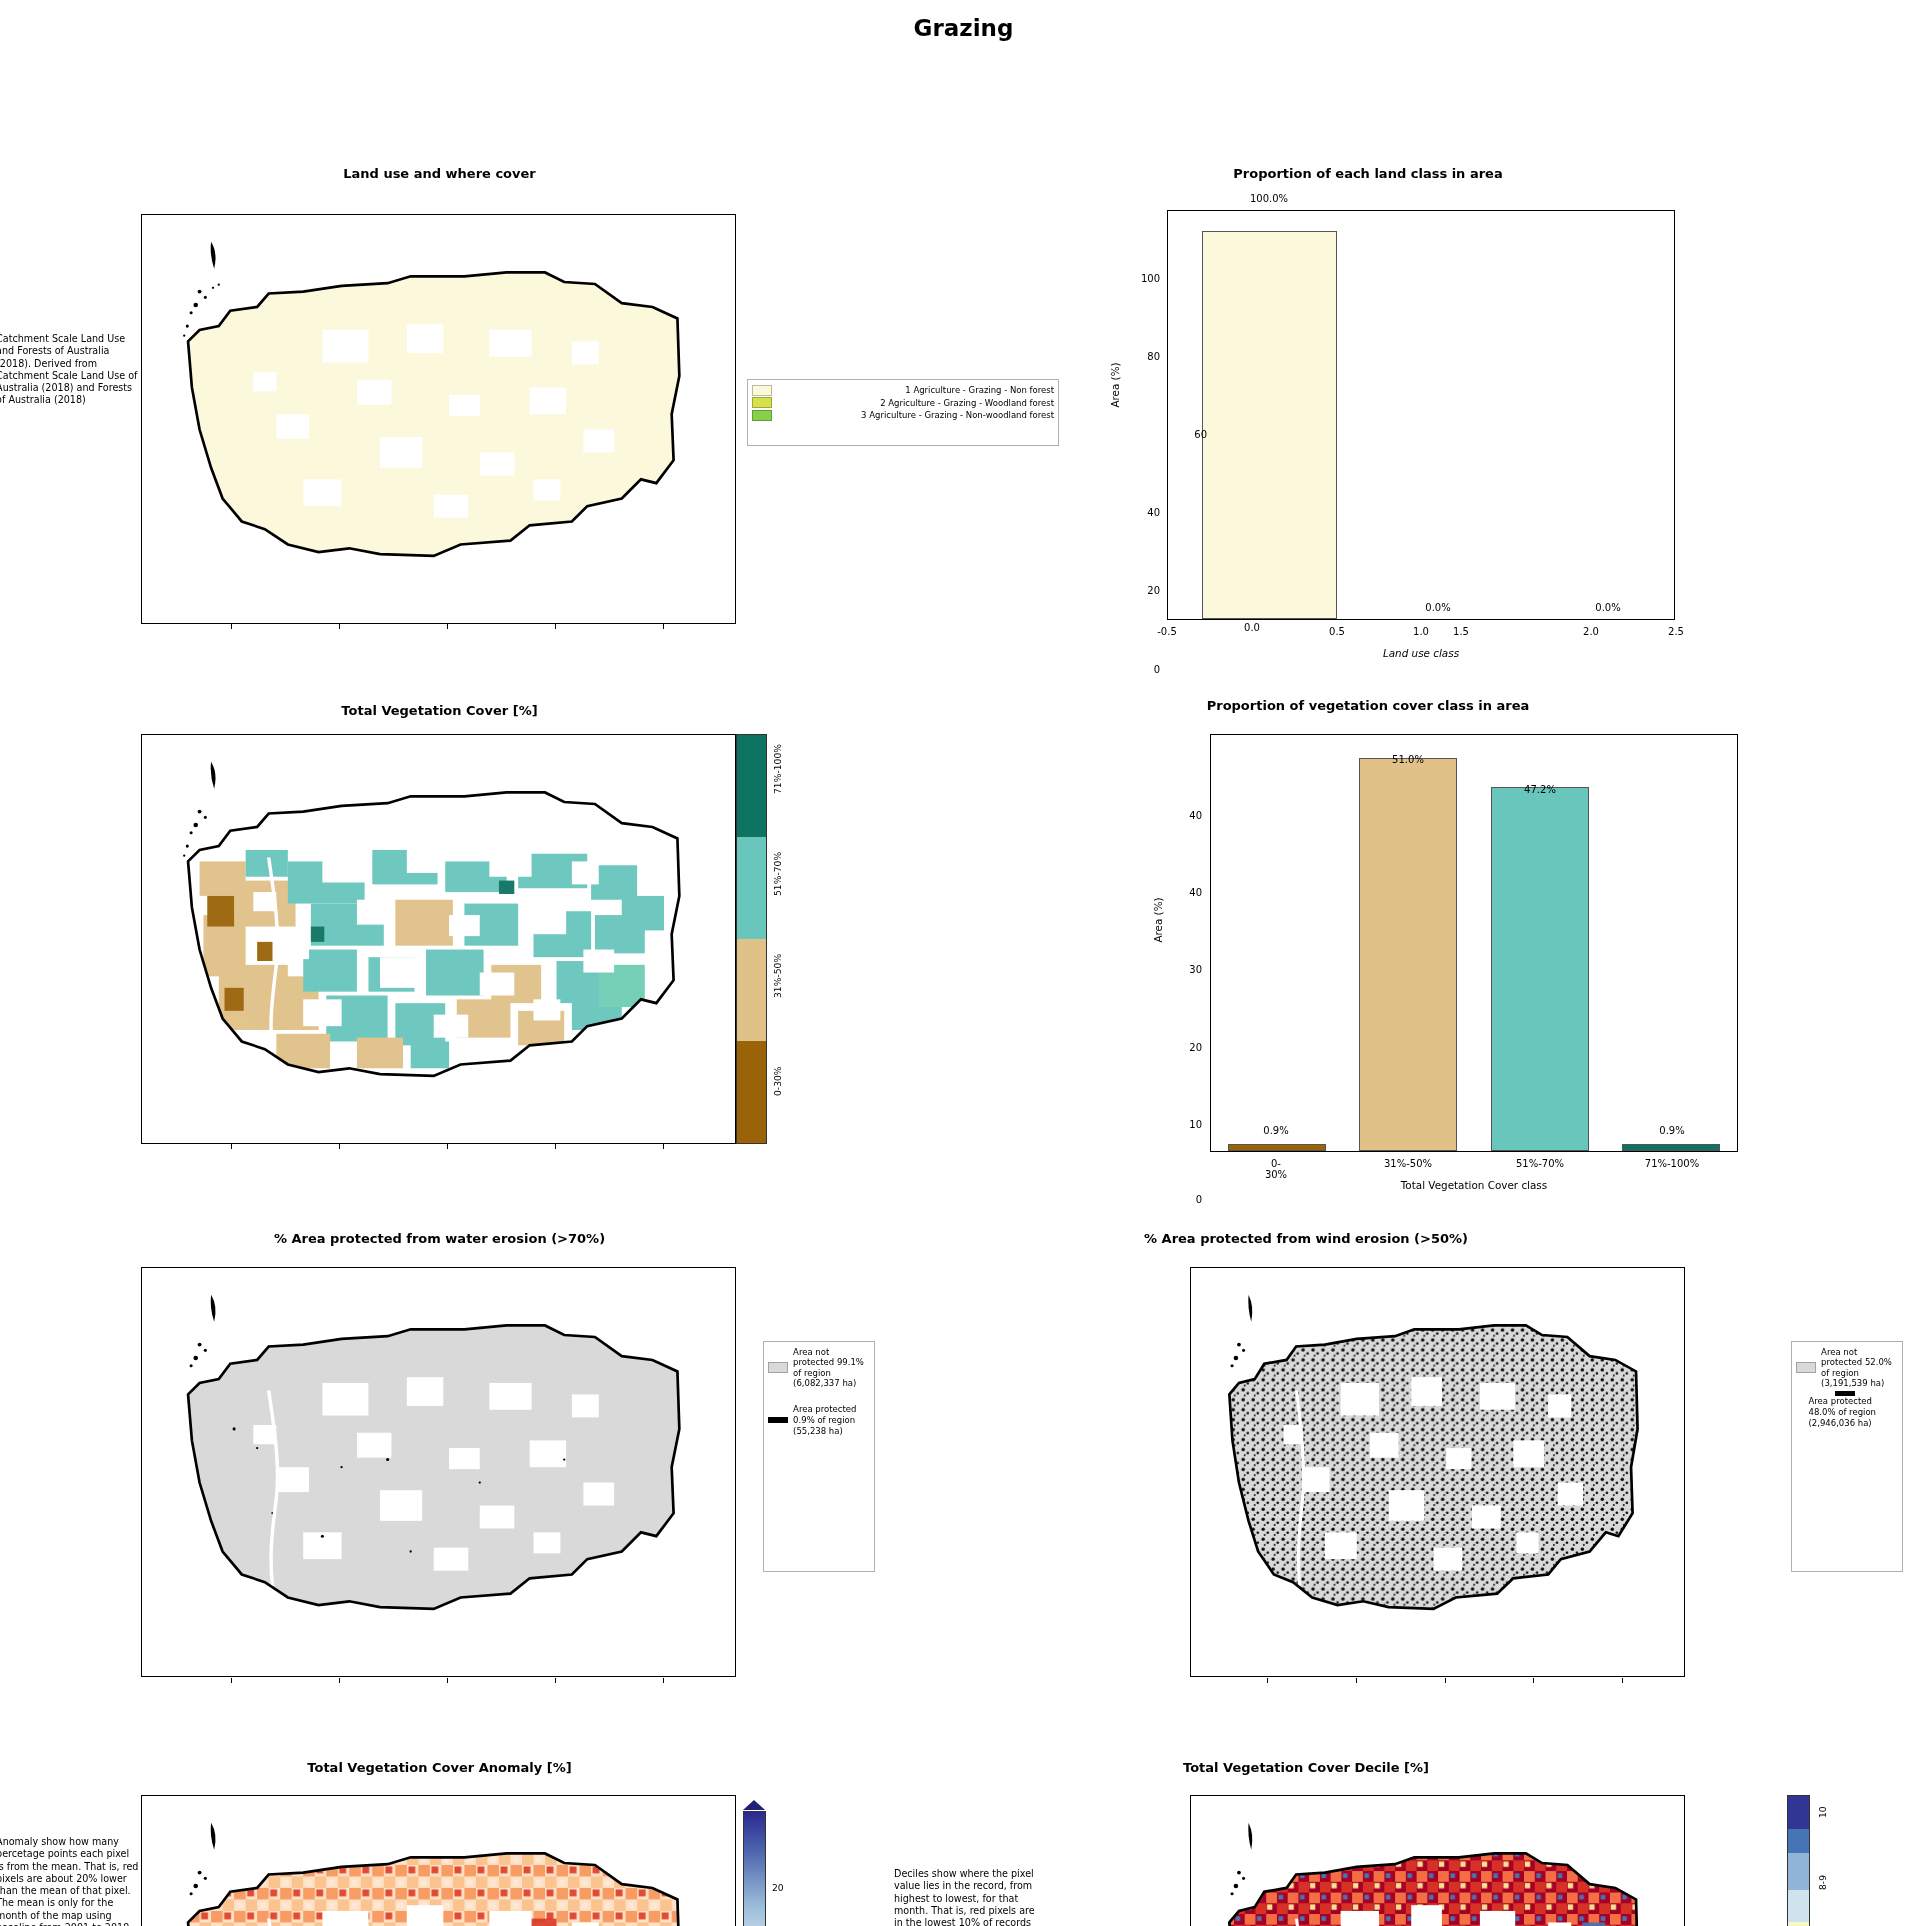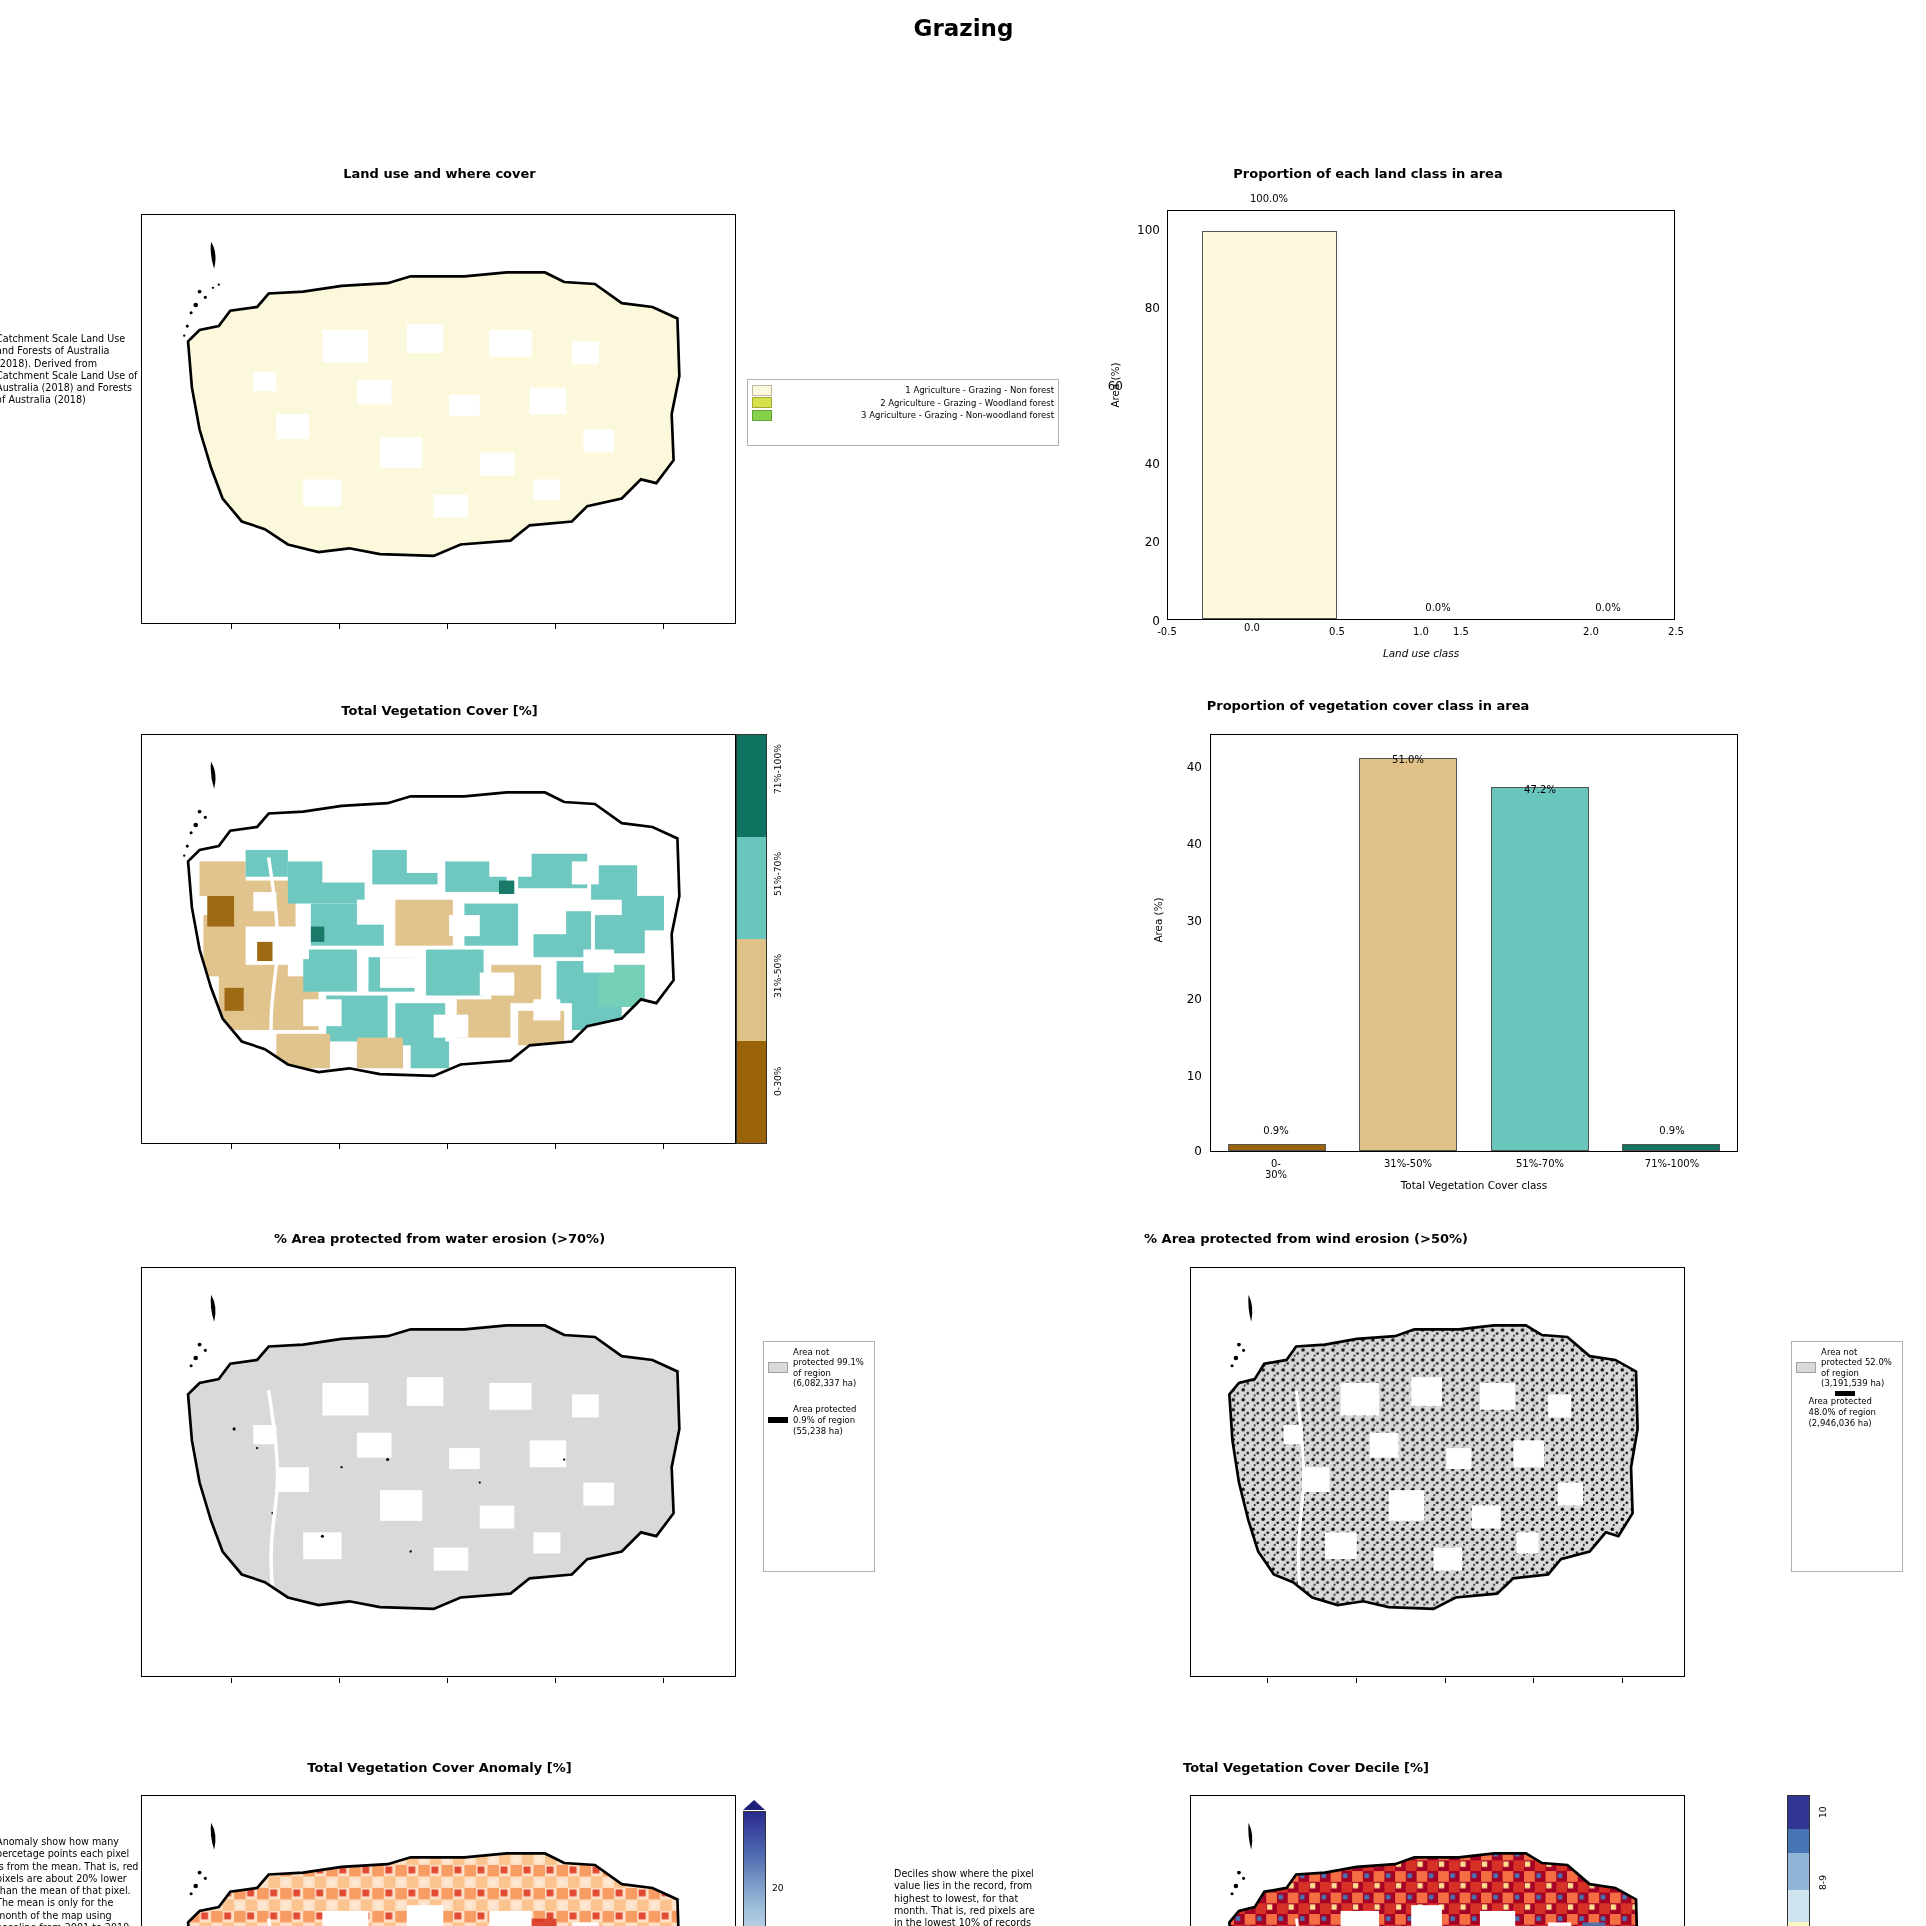--- a/index.html
+++ b/index.html
@@ -91,23 +91,24 @@
   }
   .bc-bar { position: absolute; box-sizing: border-box; }
   .bc-barlabel {
     position: absolute;
     font-size: 10px;
     text-align: center;
     transform: translateX(-50%);
   }
   .bc-ytick {
     position: absolute;
-    font-size: 12px;
+    font-size: 10px;
     text-align: right;
     transform: translateY(-50%);
+    margin-top: 48px;
   }
   .bc-xtick {
     position: absolute;
     font-size: 10px;
     text-align: center;
     transform: translateX(-50%);
   }
   .bc-xlabel, .bc-ylabel {
     position: absolute;
     font-size: 10.4px;
@@ -209,21 +210,21 @@
     <div class="bc-bar" style="left:6.67%;bottom:0;width:26.67%;height:95.2%;background:#fbf8dc;border:0.8px solid #555;"></div>
 
   </div>
 
   <div class="bc-barlabel" style="left:1269px;top:193px;">100.0%</div>
   <div class="bc-barlabel" style="left:1438px;top:602px;">0.0%</div>
   <div class="bc-barlabel" style="left:1608px;top:602px;">0.0%</div>
 
   <div class="bc-ytick" style="left:1129px;top:230px;width:31px;">100</div>
   <div class="bc-ytick" style="left:1129px;top:308px;width:31px;">80</div>
-  <div class="bc-ytick" style="left:1092px;top:386px;width:31px;">60</div>
+  <div class="bc-ytick" style="left:1176px;top:386px;width:31px;">60</div>
   <div class="bc-ytick" style="left:1129px;top:464px;width:31px;">40</div>
   <div class="bc-ytick" style="left:1129px;top:542px;width:31px;">20</div>
   <div class="bc-ytick" style="left:1129px;top:621px;width:31px;">0</div>
 
   <div class="bc-xtick" style="left:1167px;top:626px;">-0.5</div>
   <div class="bc-xtick" style="left:1252px;top:622px;text-align:center;">0.0</div>
   <div class="bc-xtick" style="left:1337px;top:626px;">0.5</div>
   <div class="bc-xtick" style="left:1421px;top:626px;">1.0</div>
   <div class="bc-xtick" style="left:1461px;top:626px;">1.5</div>
   <div class="bc-xtick" style="left:1591px;top:626px;">2.0</div>

